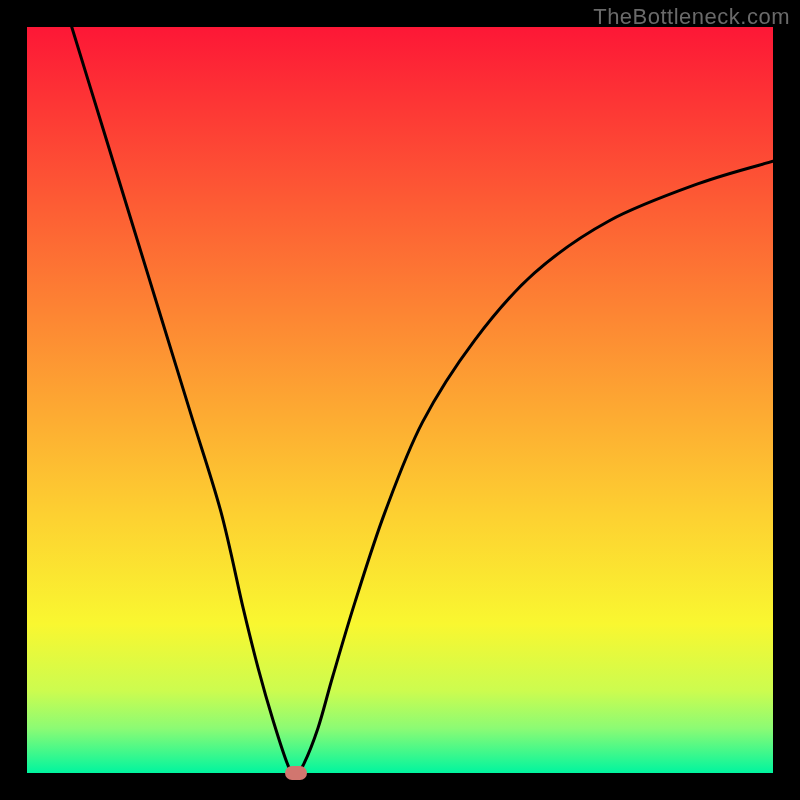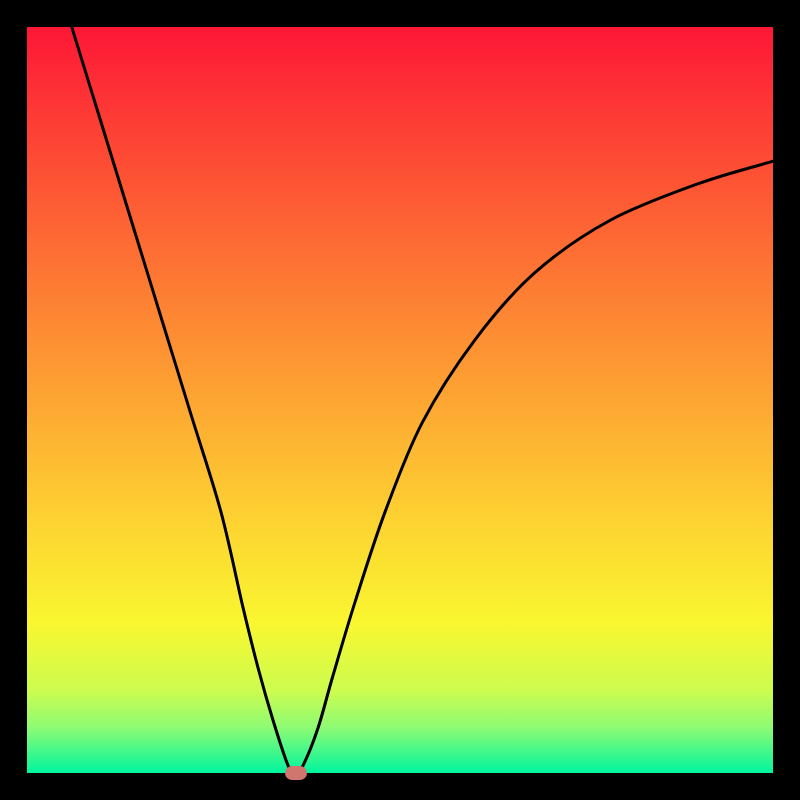--- a/index.html
+++ b/index.html
@@ -66,13 +66,14 @@
 </head>
 <body>
 
 <div class="frame">
   <div class="plot-area">
     <svg class="curve" viewBox="0 0 746 746" preserveAspectRatio="none">
       <path id="curve-path" d="M 44.76 0.00 C 49.73 16.16, 64.65 64.65, 74.60 96.98 C 84.55 129.31, 94.49 161.63, 104.44 193.96 C 114.39 226.29, 124.33 258.61, 134.28 290.94 C 144.23 323.27, 154.17 355.59, 164.12 387.92 C 174.07 420.25, 185.26 452.57, 193.96 484.90 C 202.66 517.23, 210.12 555.77, 216.34 581.88 C 222.56 607.99, 226.29 622.91, 231.26 641.56 C 236.23 660.21, 241.21 677.62, 246.18 693.78 C 251.15 709.94, 257.37 729.84, 261.10 738.54 C 264.83 747.24, 266.07 746.00, 268.56 746.00 C 271.05 746.00, 272.29 746.00, 276.02 738.54 C 279.75 731.08, 285.97 716.16, 290.94 701.24 C 295.91 686.32, 299.64 670.16, 305.86 649.02 C 312.08 627.88, 319.54 601.77, 328.24 574.42 C 336.94 547.07, 346.89 514.74, 358.08 484.90 C 369.27 455.06, 380.46 423.98, 395.38 395.38 C 410.30 366.78, 428.95 338.19, 447.60 313.32 C 466.25 288.45, 484.90 266.07, 507.28 246.18 C 529.66 226.29, 554.53 208.88, 581.88 193.96 C 609.23 179.04, 644.05 166.61, 671.40 156.66 C 698.75 146.71, 733.57 138.01, 746.00 134.28" fill="none" stroke="#000" stroke-width="3" stroke-linejoin="round" stroke-linecap="round"></path>
     </svg>
     <div class="marker" id="min-marker" style="left: 268.56px; top: 746px;"></div>
   </div>
+  <div class="watermark">TheBottleneck.com</div>
 </div>
 
 </body></html>

